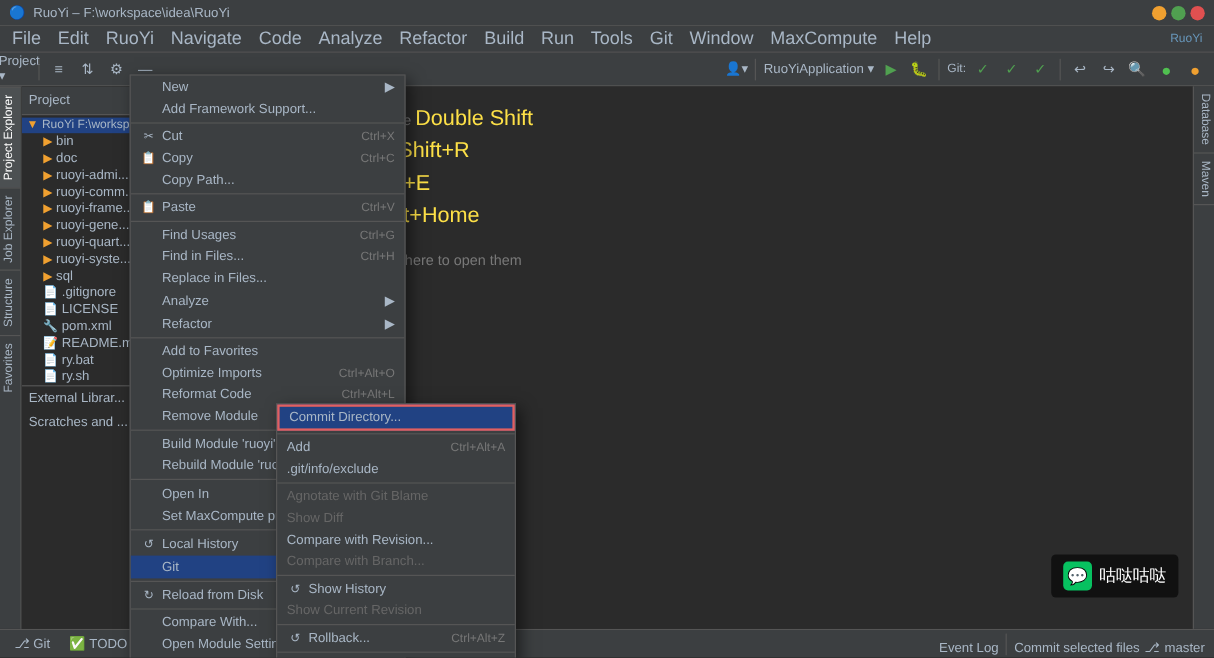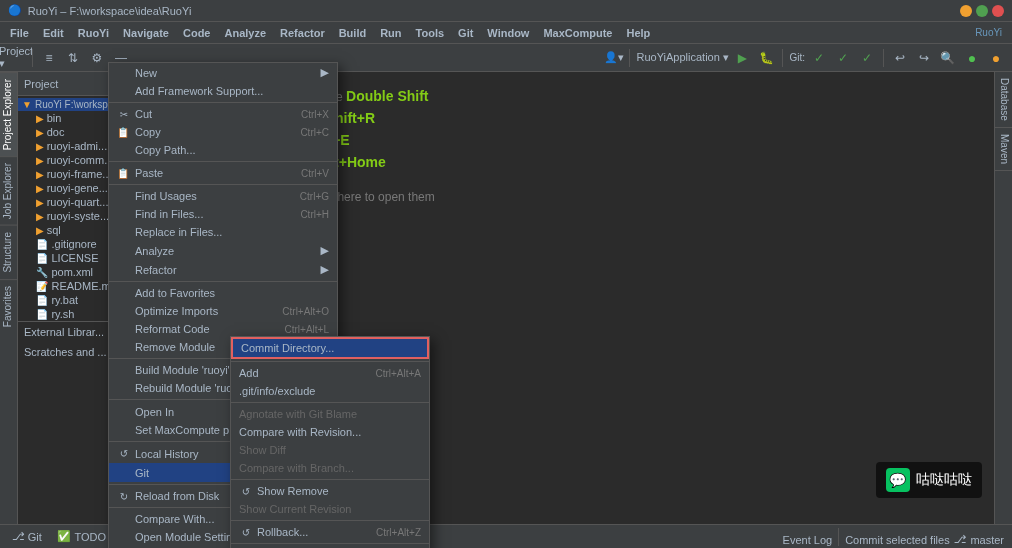--- a/index.html
+++ b/index.html
@@ -45,24 +45,23 @@
       height: 22px;
       background: #3c3f41;
       display: flex;
       align-items: center;
       padding: 0 4px;
       border-bottom: 1px solid #555;
       gap: 2px;
     }
     .menu-item {
       padding: 2px 6px;
-      font-size: 11px;
+      font-size: 15px;
       color: #a9b7c6;
       cursor: pointer;
-      font-weight: bold;
     }
 
     
     .toolbar {
       height: 28px;
       background: #3c3f41;
       display: flex;
       align-items: center;
       padding: 0 6px;
       gap: 4px;
@@ -203,23 +202,23 @@
 
     
     .editor-area {
       flex: 1;
       background: #2b2b2b;
       padding: 10px 20px;
       color: #a9b7c6;
       font-size: 12px;
     }
     .editor-hint {
-      color: #84cc16;
-      font-size: 14px;
-      font-weight: bold;
+      color: #fde047;
+      font-size: 18px;
+      font-weight: normal;
     }
     .editor-hint-text {
       color: #787878;
       font-size: 12px;
     }
     .editor-hint-row {
       margin: 6px 0;
     }
 
     
@@ -678,33 +677,33 @@
     <span class="ctx-item-label">Add</span>
     <span class="ctx-shortcut">Ctrl+Alt+A</span>
   </div>
   <div class="ctx-item">
     <span class="ctx-item-label">.git/info/exclude</span>
   </div>
   <div class="ctx-sep"></div>
   <div class="ctx-item disabled">
     <span class="ctx-item-label" style="color:#666;">Agnotate with Git Blame</span>
   </div>
-  <div class="ctx-item">
-    <span class="ctx-item-label">Compare with Revision...</span>
-  </div>
   <div class="ctx-item disabled">
     <span class="ctx-item-label" style="color:#666;">Show Diff</span>
   </div>
+  <div class="ctx-item">
+    <span class="ctx-item-label">Compare with Revision...</span>
+  </div>
   <div class="ctx-item disabled">
     <span class="ctx-item-label" style="color:#666;">Compare with Branch...</span>
   </div>
   <div class="ctx-sep"></div>
   <div class="ctx-item">
     <span class="ctx-item-icon">↺</span>
-    <span class="ctx-item-label">Show Remove</span>
+    <span class="ctx-item-label">Show History</span>
   </div>
   <div class="ctx-item disabled">
     <span class="ctx-item-label" style="color:#666;">Show Current Revision</span>
   </div>
   <div class="ctx-sep"></div>
   <div class="ctx-item">
     <span class="ctx-item-icon">↺</span>
     <span class="ctx-item-label">Rollback...</span>
     <span class="ctx-shortcut">Ctrl+Alt+Z</span>
   </div>

